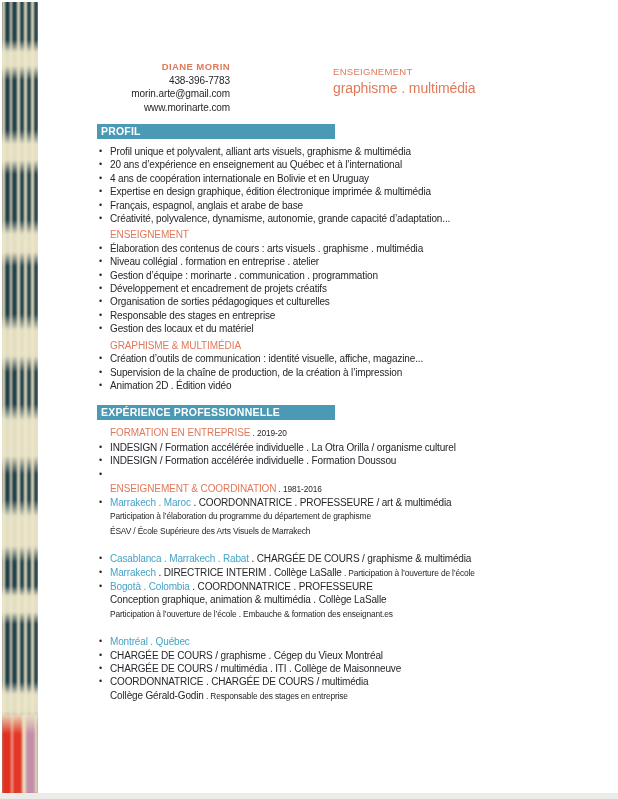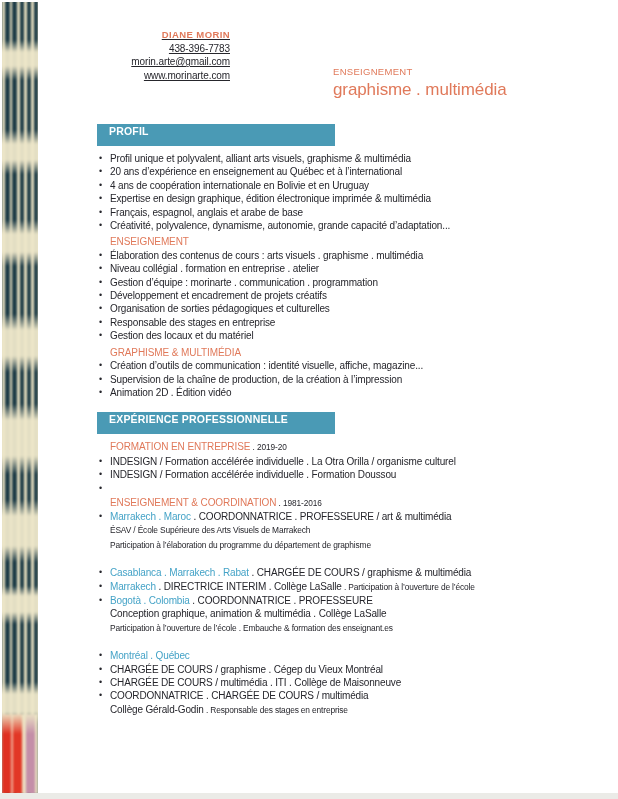--- a/index.html
+++ b/index.html
@@ -21,31 +21,31 @@
         rgba(238,231,202,0) 684px,   rgba(238,231,202,.95) 696px 714px, rgba(238,231,202,0) 726px),
       repeating-linear-gradient(90deg, #1e3c47 0 4.5px, #e7dfc0 4.5px 7.2px);}
   .pencil-strip .red-tip{position:absolute;left:0;right:0;top:712px;bottom:0;filter:blur(1px);
     background:linear-gradient(90deg,#df3021 0 9px,#f0ab96 9px 11px,#e23726 11px 20px,
                #ecdcc0 20px 24px,#c48ea8 24px 33px,#e8dcc0 33px 36px);}
   .pencil-strip .red-tip:before{content:"";position:absolute;left:0;right:0;top:0;height:20px;
     background:linear-gradient(180deg, rgba(236,229,198,.95), rgba(236,229,198,0));}
   .bottom-edge{position:absolute;left:0;right:0;bottom:0;height:6px;background:#ebebe7;}
 
   
-  .contact{position:absolute;top:28px;left:40px;width:190px;text-align:right;
-           font-size:10px;line-height:13.7px;letter-spacing:-0.1px;text-decoration:underline;}
+  .contact{position:absolute;top:60px;left:40px;width:190px;text-align:right;
+           font-size:10px;line-height:13.7px;letter-spacing:-0.1px;}
   .contact .name{color:#e0795a;font-weight:bold;font-size:9.5px;letter-spacing:.4px;}
   .role{position:absolute;left:333px;top:66px;color:#e0795a;}
   .role .label{font-size:9.5px;letter-spacing:.3px;margin-bottom:3px;}
-  .role .subtitle{font-size:17px;letter-spacing:-0.1px;}
+  .role .subtitle{font-size:14px;letter-spacing:-0.1px;}
 
   
   .sections{position:absolute;left:97px;top:124px;width:465px;}
-  .bar{width:238px;height:22px;background:#4a9ab5;color:#ffffff;font-weight:bold;
-       font-size:10.5px;line-height:15.5px;padding-left:12px;box-sizing:border-box;
+  .bar{width:238px;height:15px;background:#4a9ab5;color:#ffffff;font-weight:bold;
+       font-size:10.5px;line-height:15.5px;padding-left:4px;box-sizing:border-box;
        letter-spacing:.2px;margin:13px 0 6px;}
   .bar.first{margin-top:0;}
   .sub{color:#e0795a;font-size:10px;line-height:13.4px;padding-left:13px;margin-top:3px;
        letter-spacing:-0.1px;}
   .sub.spaced{margin-top:14px;}
   .sub .sub-date{color:#26262c;font-size:8.3px;}
   .line{position:relative;padding-left:13px;font-size:10px;line-height:13.4px;
         letter-spacing:-0.15px;color:#26262c;}
   .line.spaced{margin-top:14px;}
   .line .bullet{position:absolute;left:2px;top:0;font-size:9px;}
@@ -94,22 +94,22 @@
       <div class="line"><span class="bullet">•</span><span class="seg-n">Création d’outils de communication : identité visuelle, affiche, magazine...</span></div>
       <div class="line"><span class="bullet">•</span><span class="seg-n">Supervision de la chaîne de production, de la création à l’impression</span></div>
       <div class="line"><span class="bullet">•</span><span class="seg-n">Animation 2D . Édition vidéo</span></div>
       <div class="bar"><span>EXPÉRIENCE PROFESSIONNELLE</span></div>
       <div class="sub"><span>FORMATION EN ENTREPRISE</span><span class="sub-date"> . 2019-20</span></div>
       <div class="line"><span class="bullet">•</span><span class="seg-n">INDESIGN / Formation accélérée individuelle . La Otra Orilla / organisme culturel</span></div>
       <div class="line"><span class="bullet">•</span><span class="seg-n">INDESIGN / Formation accélérée individuelle . Formation Doussou</span></div>
       <div class="line"><span class="bullet">•</span></div>
       <div class="sub spaced"><span>ENSEIGNEMENT &amp; COORDINATION</span><span class="sub-date"> . 1981-2016</span></div>
       <div class="line"><span class="bullet">•</span><span class="seg-p">Marrakech . Maroc</span><span class="seg-n"> . COORDONNATRICE . PROFESSEURE / art &amp; multimédia</span></div>
+      <div class="line"><span class="seg-sm">Participation à l’élaboration du programme du département de graphisme</span></div>
       <div class="line"><span class="seg-sm">ÉSAV / École Supérieure des Arts Visuels de Marrakech</span></div>
-      <div class="line"><span class="seg-sm">Participation à l’élaboration du programme du département de graphisme</span></div>
       <div class="line spaced"><span class="bullet">•</span><span class="seg-p">Casablanca . Marrakech . Rabat</span><span class="seg-n"> . CHARGÉE DE COURS / graphisme &amp; multimédia</span></div>
       <div class="line"><span class="bullet">•</span><span class="seg-p">Marrakech</span><span class="seg-n"> . DIRECTRICE INTERIM . Collège LaSalle</span><span class="seg-sm"> . Participation à l’ouverture de l’école</span></div>
       <div class="line"><span class="bullet">•</span><span class="seg-p">Bogotà . Colombia</span><span class="seg-n"> . COORDONNATRICE . PROFESSEURE</span></div>
       <div class="line"><span class="seg-n">Conception graphique, animation &amp; multimédia . Collège LaSalle</span></div>
       <div class="line"><span class="seg-sm">Participation à l’ouverture de l’école . Embauche &amp; formation des enseignant.es</span></div>
       <div class="line spaced"><span class="bullet">•</span><span class="seg-p">Montréal . Québec</span></div>
       <div class="line"><span class="bullet">•</span><span class="seg-n">CHARGÉE DE COURS / graphisme . Cégep du Vieux Montréal</span></div>
       <div class="line"><span class="bullet">•</span><span class="seg-n">CHARGÉE DE COURS / multimédia . ITI . Collège de Maisonneuve</span></div>
       <div class="line"><span class="bullet">•</span><span class="seg-n">COORDONNATRICE . CHARGÉE DE COURS / multimédia</span></div>
       <div class="line"><span class="seg-n">Collège Gérald-Godin</span><span class="seg-sm"> . Responsable des stages en entreprise</span></div>

